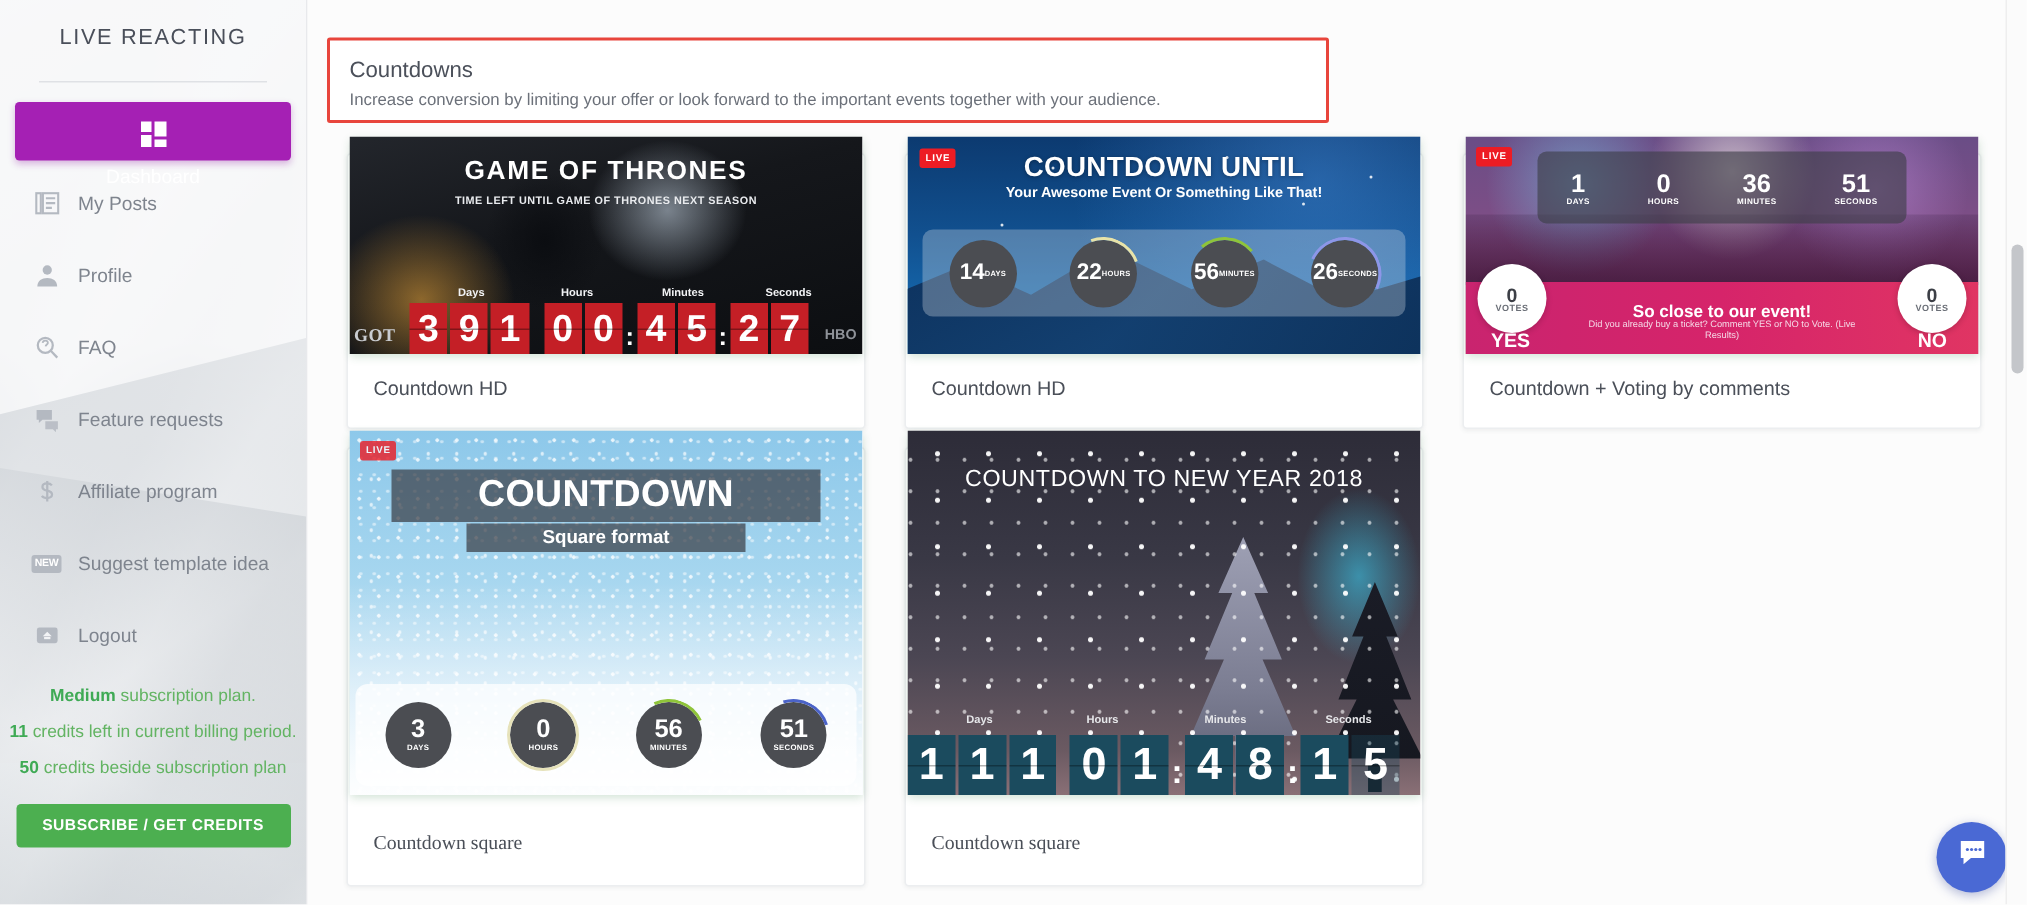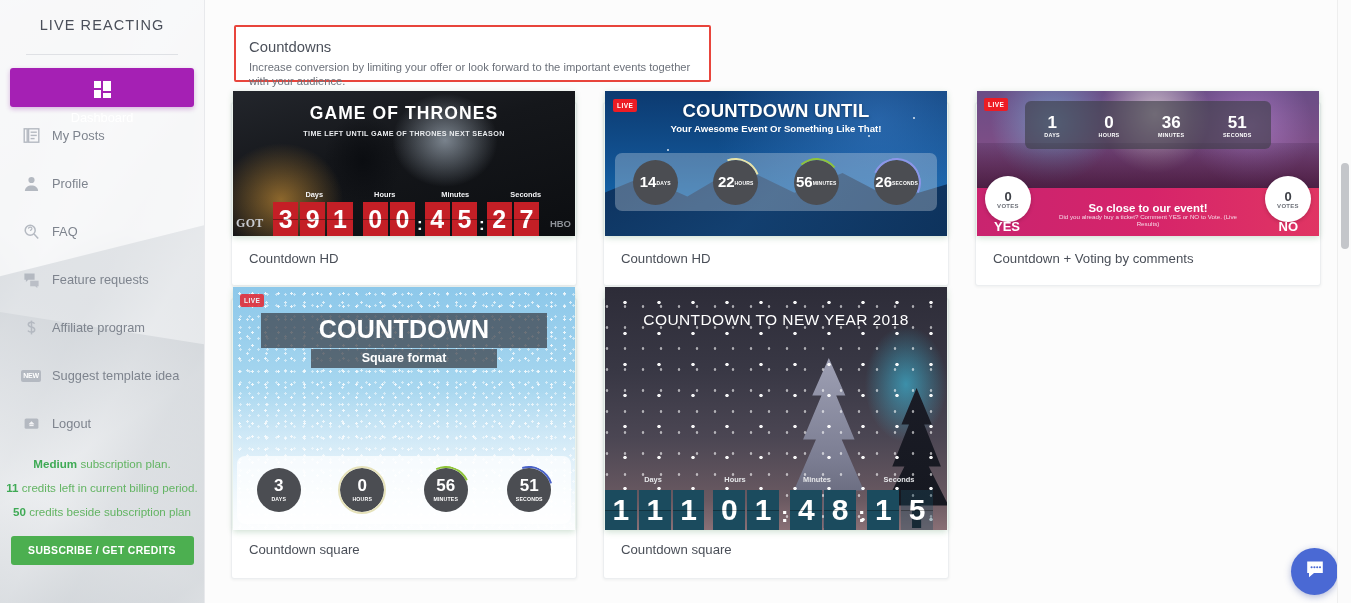--- a/index.html
+++ b/index.html
@@ -163,27 +163,26 @@
     flex: 1 1 auto;
     height: 603px;
     background: #fcfcfc;
     overflow: hidden;
   }
 
   #section-header {
     position: absolute;
     left: 13px;
     top: 25px;
-    width: 477px;
+    width: 668px;
     height: 57px;
     background: #ffffff;
     border: 2px solid #e8453c;
     border-radius: 2px;
     padding: 10px 0 0 13px;
-    margin-left: 16px;
   }
   #section-title {
     font-size: 14.8px;
     color: #4b505a;
     font-weight: 400;
     line-height: 20px;
   }
   #section-sub {
     margin-top: 3px;
     font-size: 11.2px;
@@ -224,21 +223,21 @@
     box-shadow: 0 2px 6px rgba(40,120,60,0.22);
   }
   .card-media.wide  { height: 145px; }
   .card-media.square{ height: 243px; }
   .card-title {
     padding: 14px 15px 17px 17px;
     font-size: 13.2px;
     color: #4a4f58;
     line-height: 18px;
   }
-  .card-title.tall { padding: 11px 15px 19px 17px; }
+  .card-title.tall { padding: 23px 15px 19px 17px; font-family: Liberation Serif, serif; }
 
   
   .tpl-got {
     width: 100%; height: 100%;
     background:
       radial-gradient(ellipse 28% 60% at 14% 75%, rgba(240,170,60,0.55) 0%, rgba(240,170,60,0) 65%),
       radial-gradient(ellipse 22% 46% at 62% 34%, rgba(205,220,235,0.55) 0%, rgba(205,220,235,0) 70%),
       radial-gradient(ellipse 16% 44% at 38% 48%, rgba(10,12,16,0.9) 0%, rgba(10,12,16,0) 72%),
       linear-gradient(165deg, #23262c 0%, #15171b 40%, #0c0e11 100%);
     position: relative;

